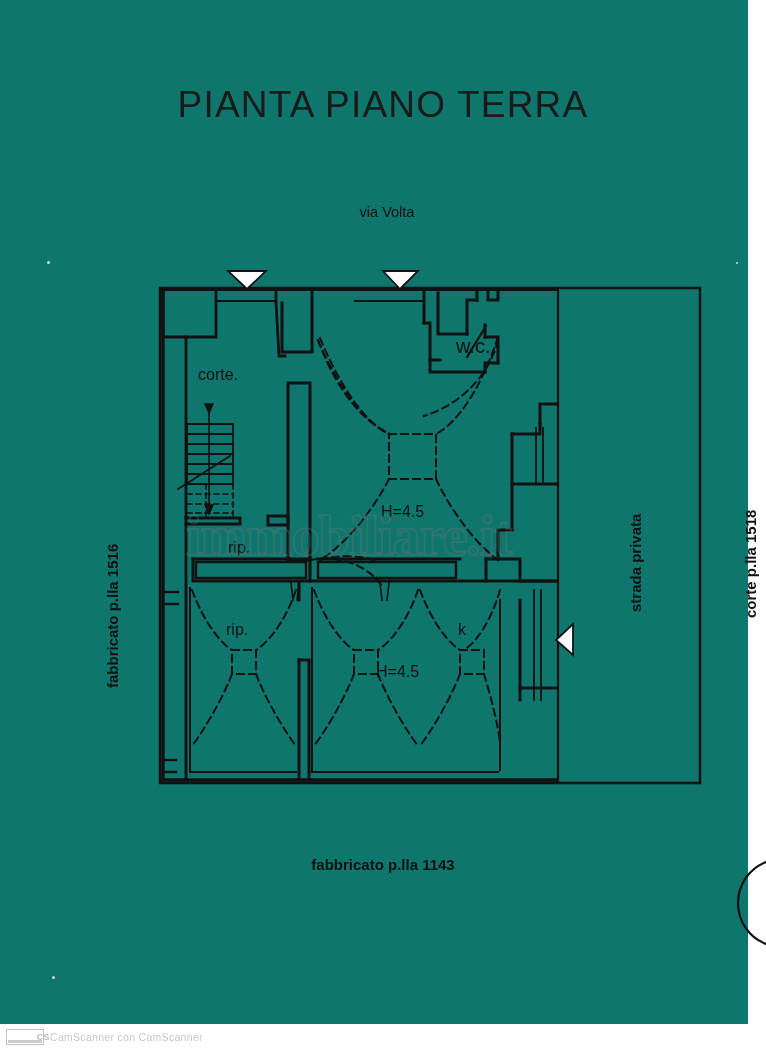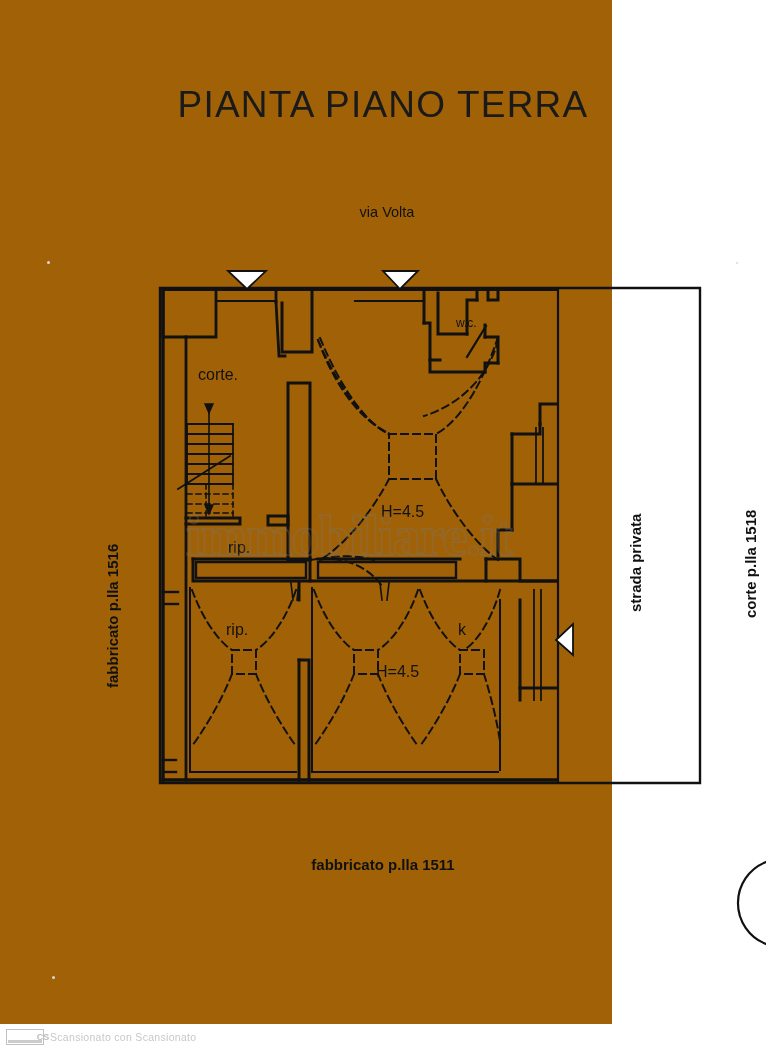--- a/index.html
+++ b/index.html
@@ -11,23 +11,23 @@
     width: 766px;
     height: 1050px;
     position: relative;
     font-family: "Liberation Sans", sans-serif;
     overflow: hidden;
   }
 
   #page {
     position: absolute;
     left: 0; top: 0;
-    width: 612px;
+    width: 748px;
     height: 1050px;
-    background: #a16207;
+    background: #0f766e;
   }
 
   
   #plan-title {
     position: absolute;
     left: 0;
     top: 84px;
     width: 766px;
     text-align: center;
     font-size: 37px;
@@ -85,21 +85,21 @@
 
   
   .room-label {
     position: absolute;
     font-size: 15px;
     font-weight: 400;
     color: #111;
     white-space: nowrap;
   }
   #label-ingr  { left: 198px; top: 366px; font-size: 16px; }
-  #label-wc    { left: 456px; top: 316px; font-size: 12px; }
+  #label-wc    { left: 456px; top: 335px; font-size: 20px; }
   #label-rip-1 { left: 228px; top: 539px; font-size: 16px; }
   #label-rip-2 { left: 226px; top: 621px; font-size: 16px; }
   #label-h-1   { left: 381px; top: 503px; font-size: 16px; }
   #label-h-2   { left: 376px; top: 663px; font-size: 16px; }
   #label-k     { left: 458px; top: 621px; font-size: 16px; }
 
   
   #watermark {
     position: absolute;
     left: 186px;
@@ -419,26 +419,26 @@
   <div class="room-label" id="label-h-1">H=4.5</div>
 
   <div class="room-label" id="label-h-2">H=4.5</div>
 
   <div class="vlabel" id="label-fabbricato-1516">fabbricato p.lla 1516</div>
 
   <div class="vlabel" id="label-strada-privata">strada privata</div>
 
   <div class="vlabel" id="label-corte-1518">corte p.lla 1518</div>
 
-  <div id="label-bottom">fabbricato p.lla 1511</div>
+  <div id="label-bottom">fabbricato p.lla 1143</div>
 
   <div id="watermark">immobiliare.it</div>
 
   <div class="speck" style="left:47px; top:261px; width:3px; height:3px;"></div>
   <div class="speck" style="left:52px; top:976px; width:3px; height:3px;"></div>
   <div class="speck" style="left:736px; top:262px; width:2px; height:2px;"></div>
 
   <div id="scanner-footer">
     <div id="cs-logo">CS</div>
-    <div id="scanner-text">Scansionato con Scansionato</div>
+    <div id="scanner-text">CamScanner con CamScanner</div>
   </div>
 
 </div>
 
 </body></html>

